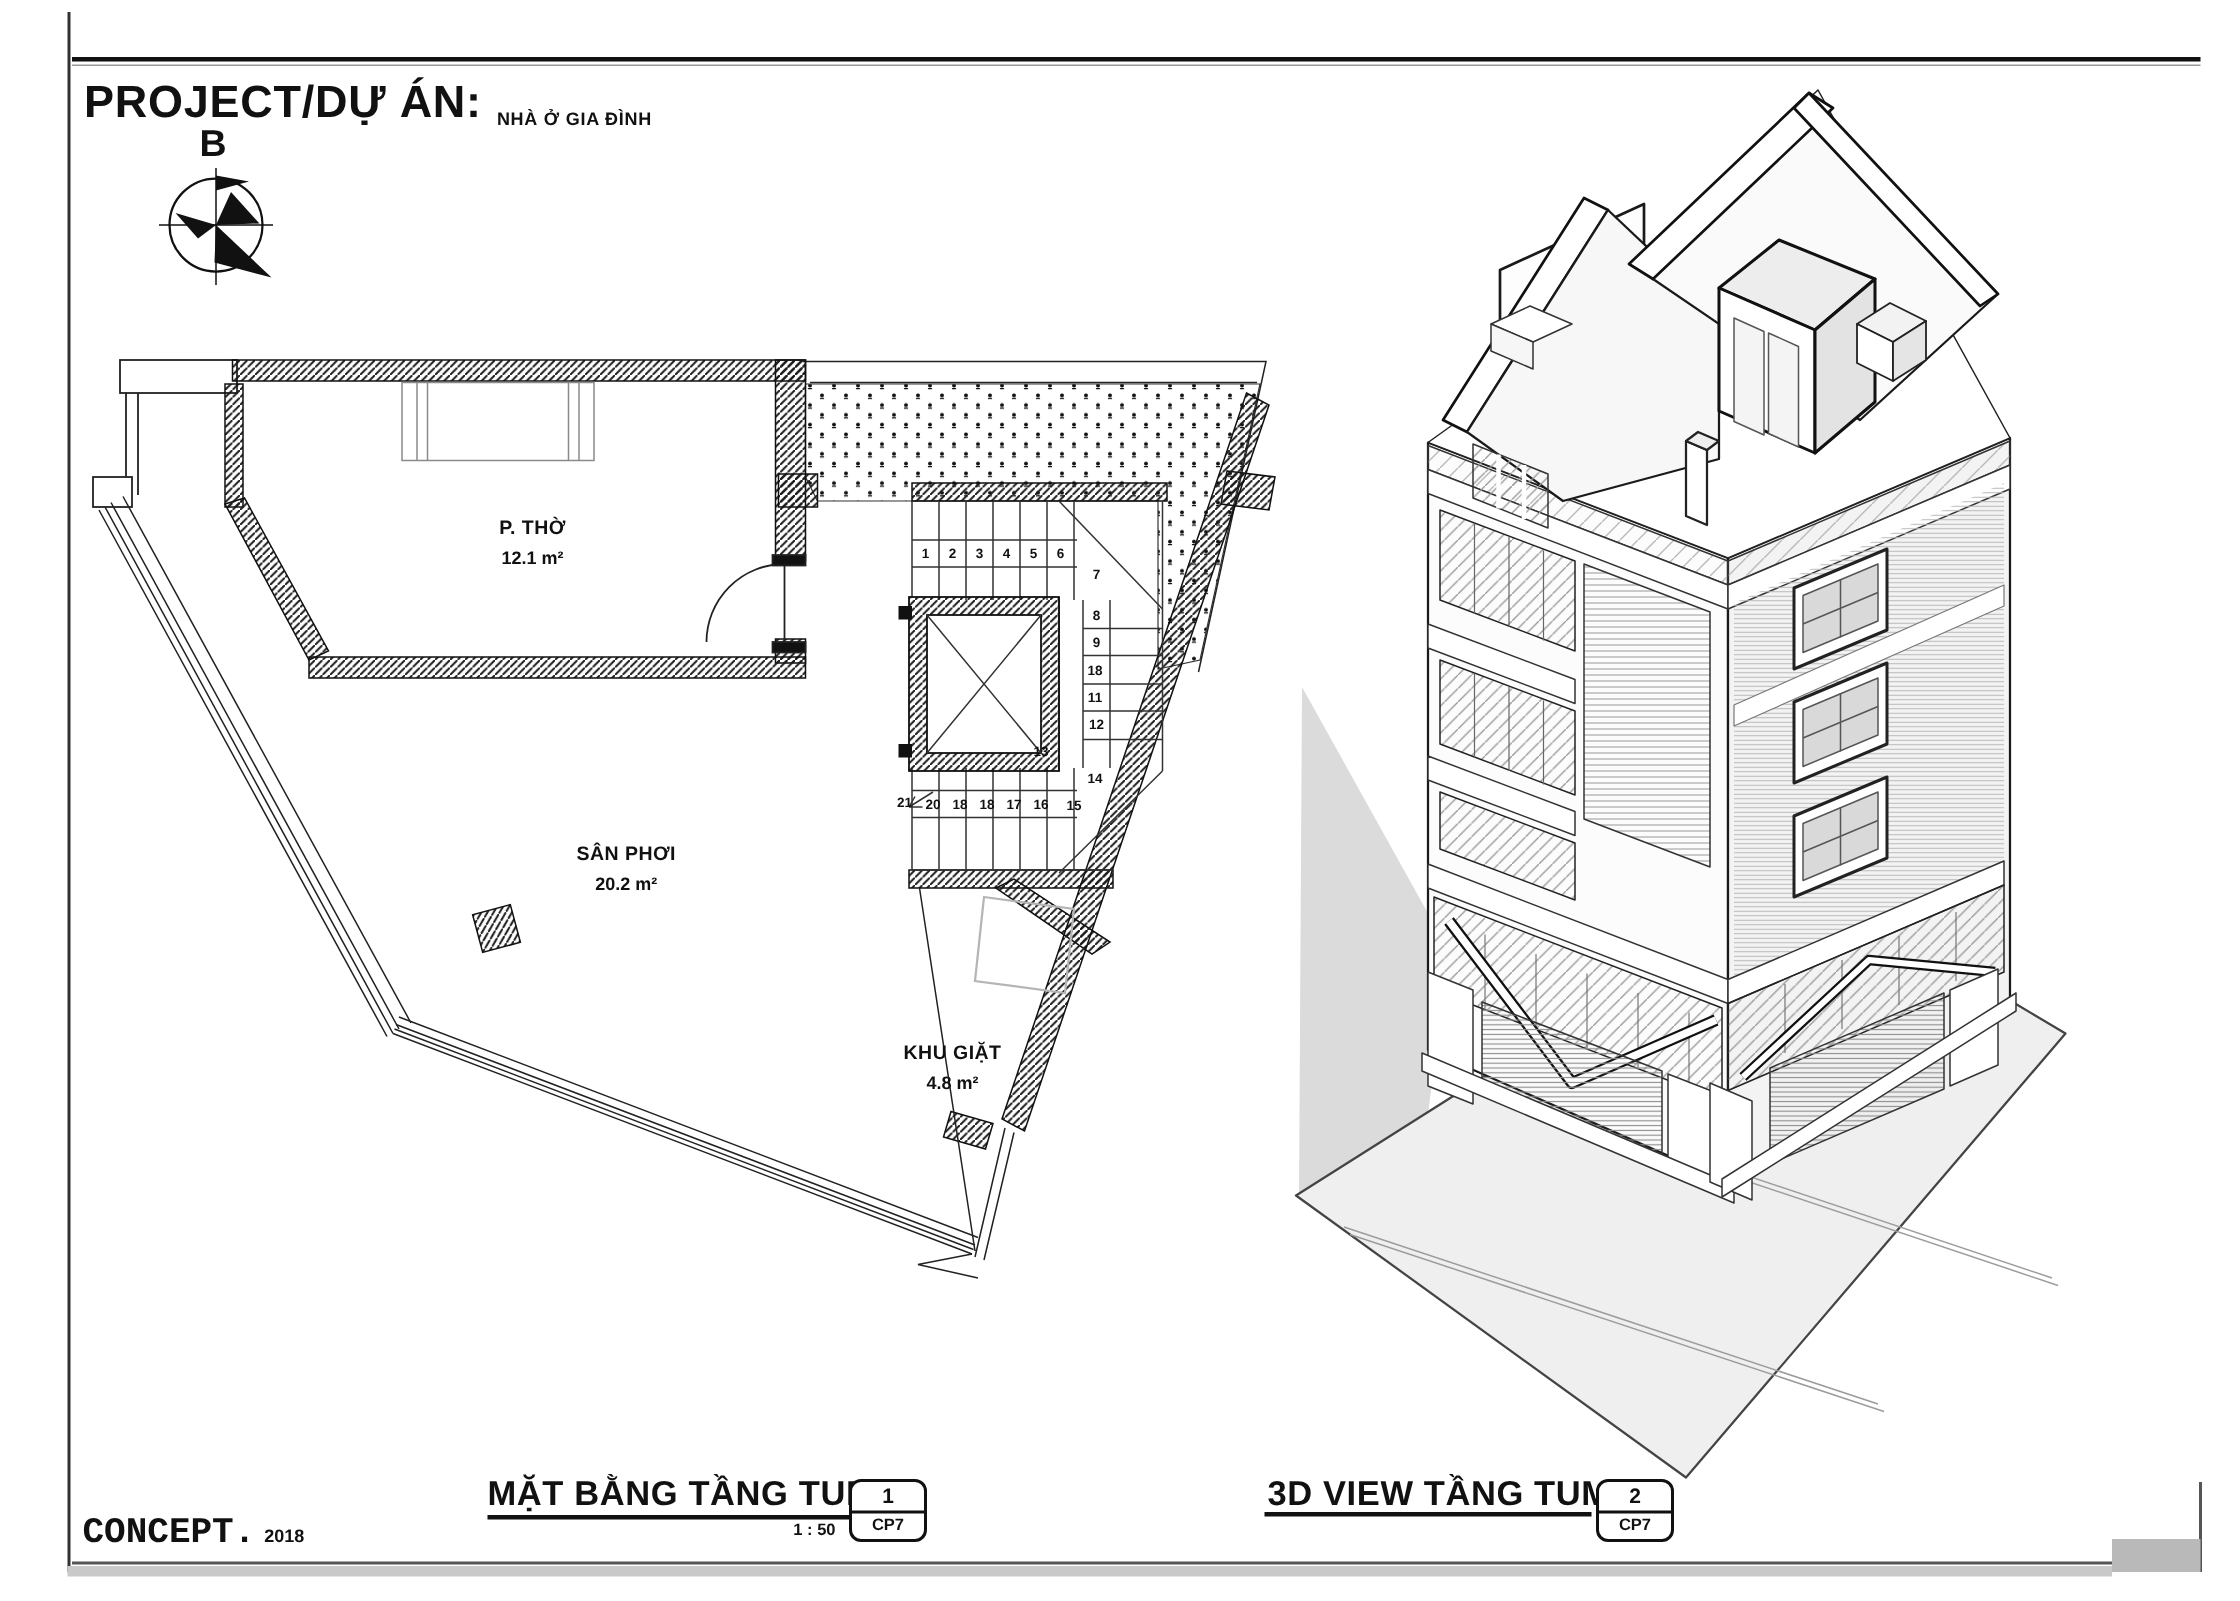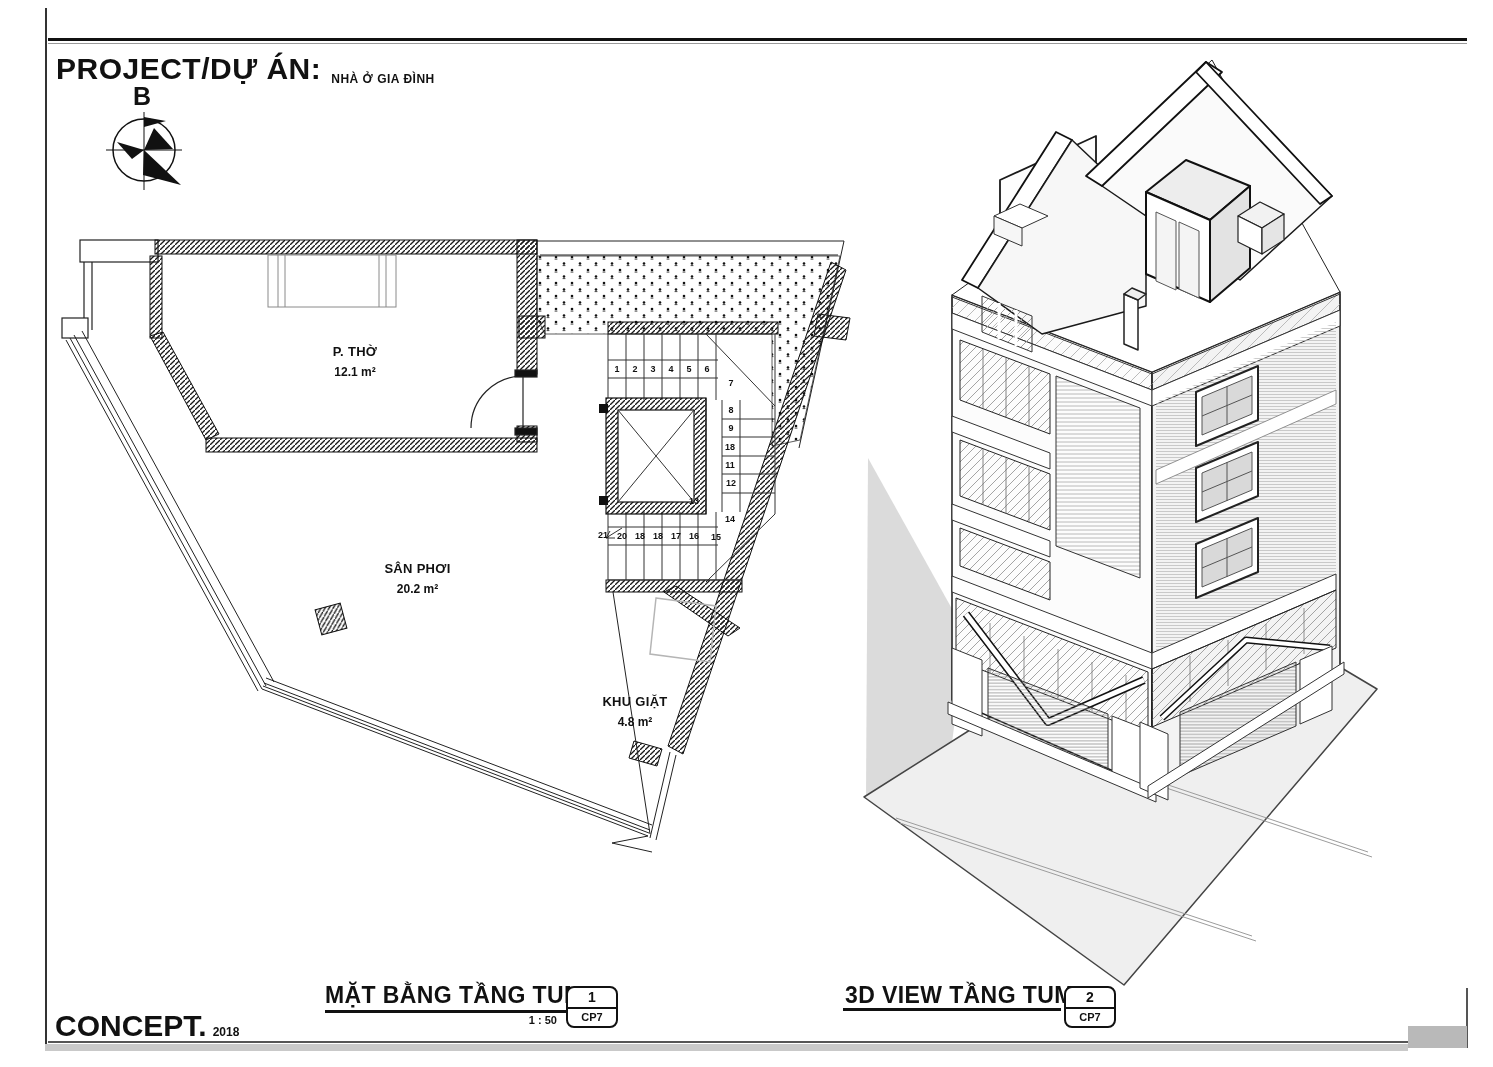--- a/index.html
+++ b/index.html
@@ -9,21 +9,21 @@
   
   .hdr{left:56px;top:4px;display:flex;align-items:flex-end;gap:10px;white-space:nowrap;margin-top:48px;}
   .hdr .big{font-size:30px;font-weight:bold;letter-spacing:.5px;}
   .hdr .small{font-size:12px;font-weight:bold;letter-spacing:.5px;}
   .rule-main{left:48px;top:38px;width:1419px;height:3px;background:#111;}
   .rule-sub{left:48px;top:43px;width:1419px;height:1px;background:#9a9a9a;}
   .left-border{left:45px;top:8px;width:2px;height:1040px;background:#333;}
   .right-border{left:1466px;top:988px;width:2px;height:60px;background:#555;}
   
   .foot{left:55px;top:1009px;display:flex;align-items:baseline;gap:6px;}
-  .foot .big{font-size:30px;font-weight:bold;}
+  .foot .big{font-size:24px;font-weight:bold;font-family:Liberation Mono, monospace;}
   .foot .yr{font-size:12px;font-weight:bold;}
   .foot-rule{left:48px;top:1041px;width:1360px;height:2px;background:#555;}
   .bottom-strip{left:45px;top:1044px;width:1363px;height:7px;background:#c9c9c9;}
   .corner-box{left:1408px;top:1026px;width:59px;height:22px;background:#b9b9b9;}
   
   .compass-b{left:133px;top:82px;font-size:25px;font-weight:bold;}
   
   .room{text-align:center;font-weight:bold;line-height:20px;}
   .room .nm{font-size:13px;letter-spacing:.3px;}
   .room .ar{font-size:12px;}

